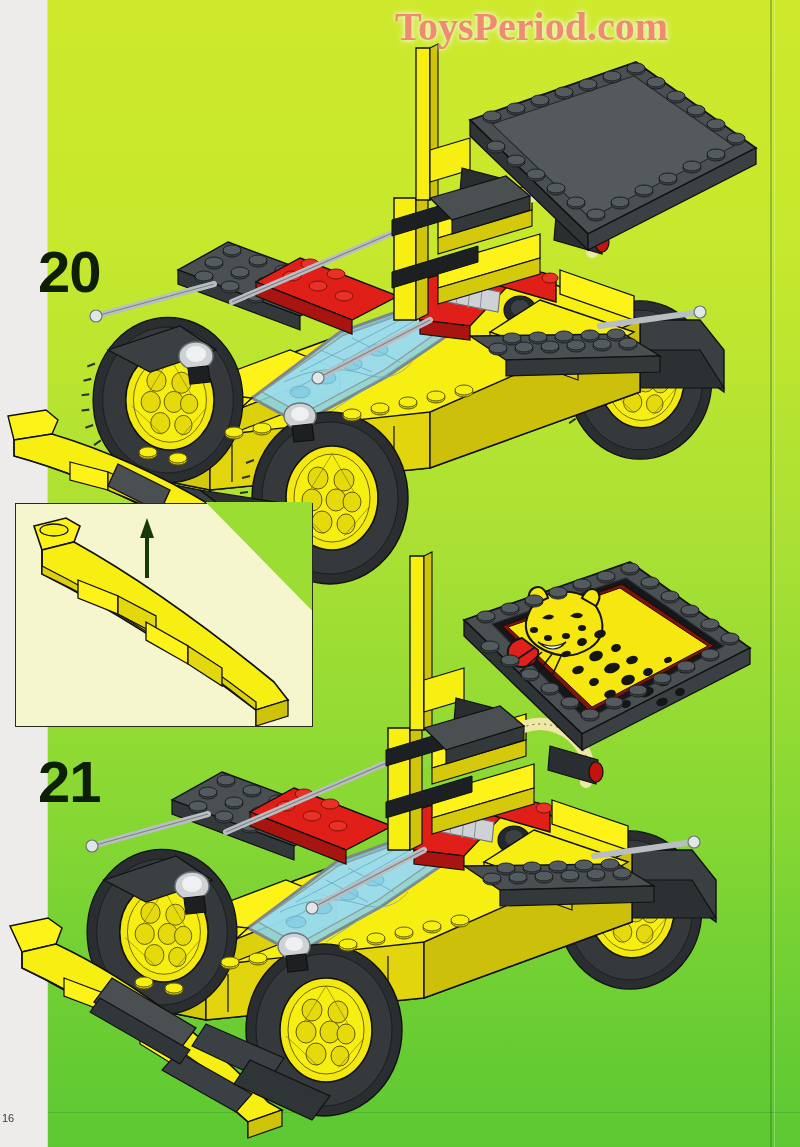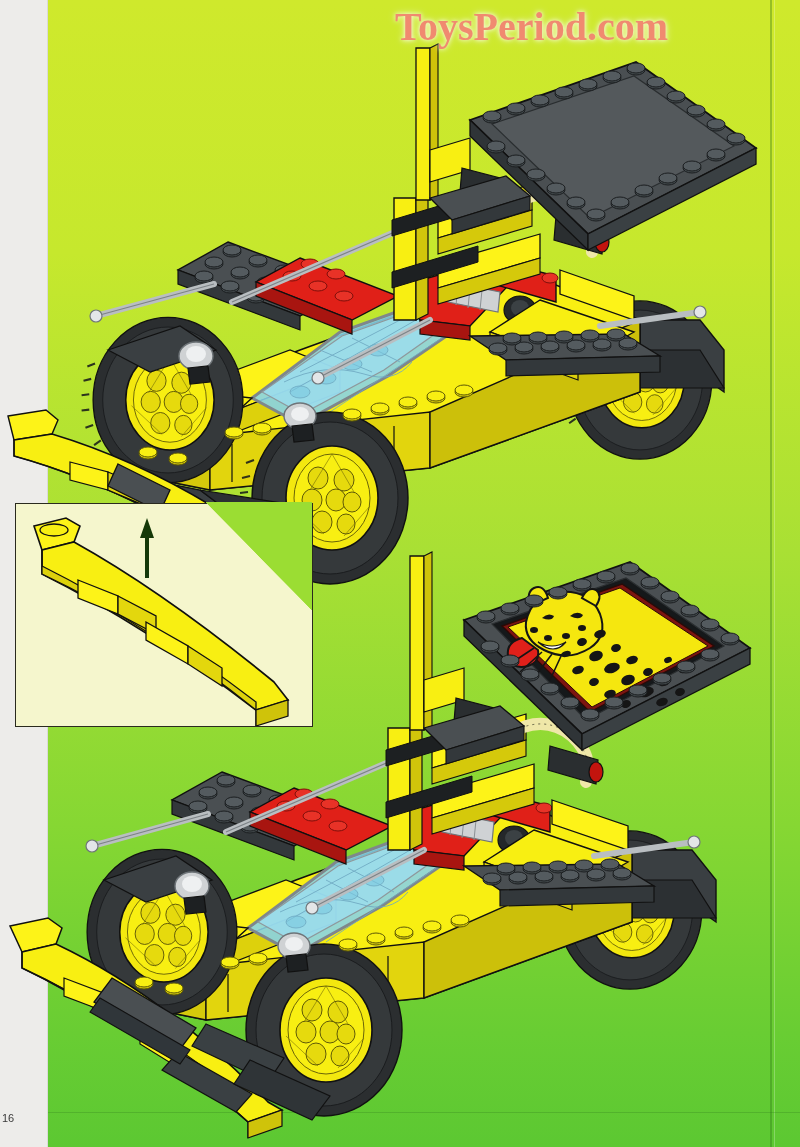--- a/index.html
+++ b/index.html
@@ -644,14 +644,16 @@
       <path d="M182,522 L216,546 L216,564 L182,540 Z" fill="#e3d70d" stroke="#101010" stroke-width="1.2"></path>
 
       <path d="M112,448 L196,498 L178,522 L94,472 Z" fill="#4a4f52" stroke="#111" stroke-width="1.3"></path>
       <path d="M178,522 L252,564 L236,582 L162,540 Z" fill="#3a4043" stroke="#111" stroke-width="1.2"></path>
       <path d="M100,468 L190,520 L180,534 L90,482 Z" fill="#30363a" stroke="#111" stroke-width="1.1"></path>
       <path d="M206,494 L284,528 L268,552 L192,516 Z" fill="#3a4043" stroke="#111" stroke-width="1.2"></path>
       <path d="M250,530 L330,566 L312,590 L234,554 Z" fill="#2f3437" stroke="#111" stroke-width="1.2"></path>
     </svg>
   </div>
 
+  <div class="stepnum" id="step20">20</div>
+  <div class="stepnum" id="step21">21</div>
 
 </div>
 
 </body></html>

